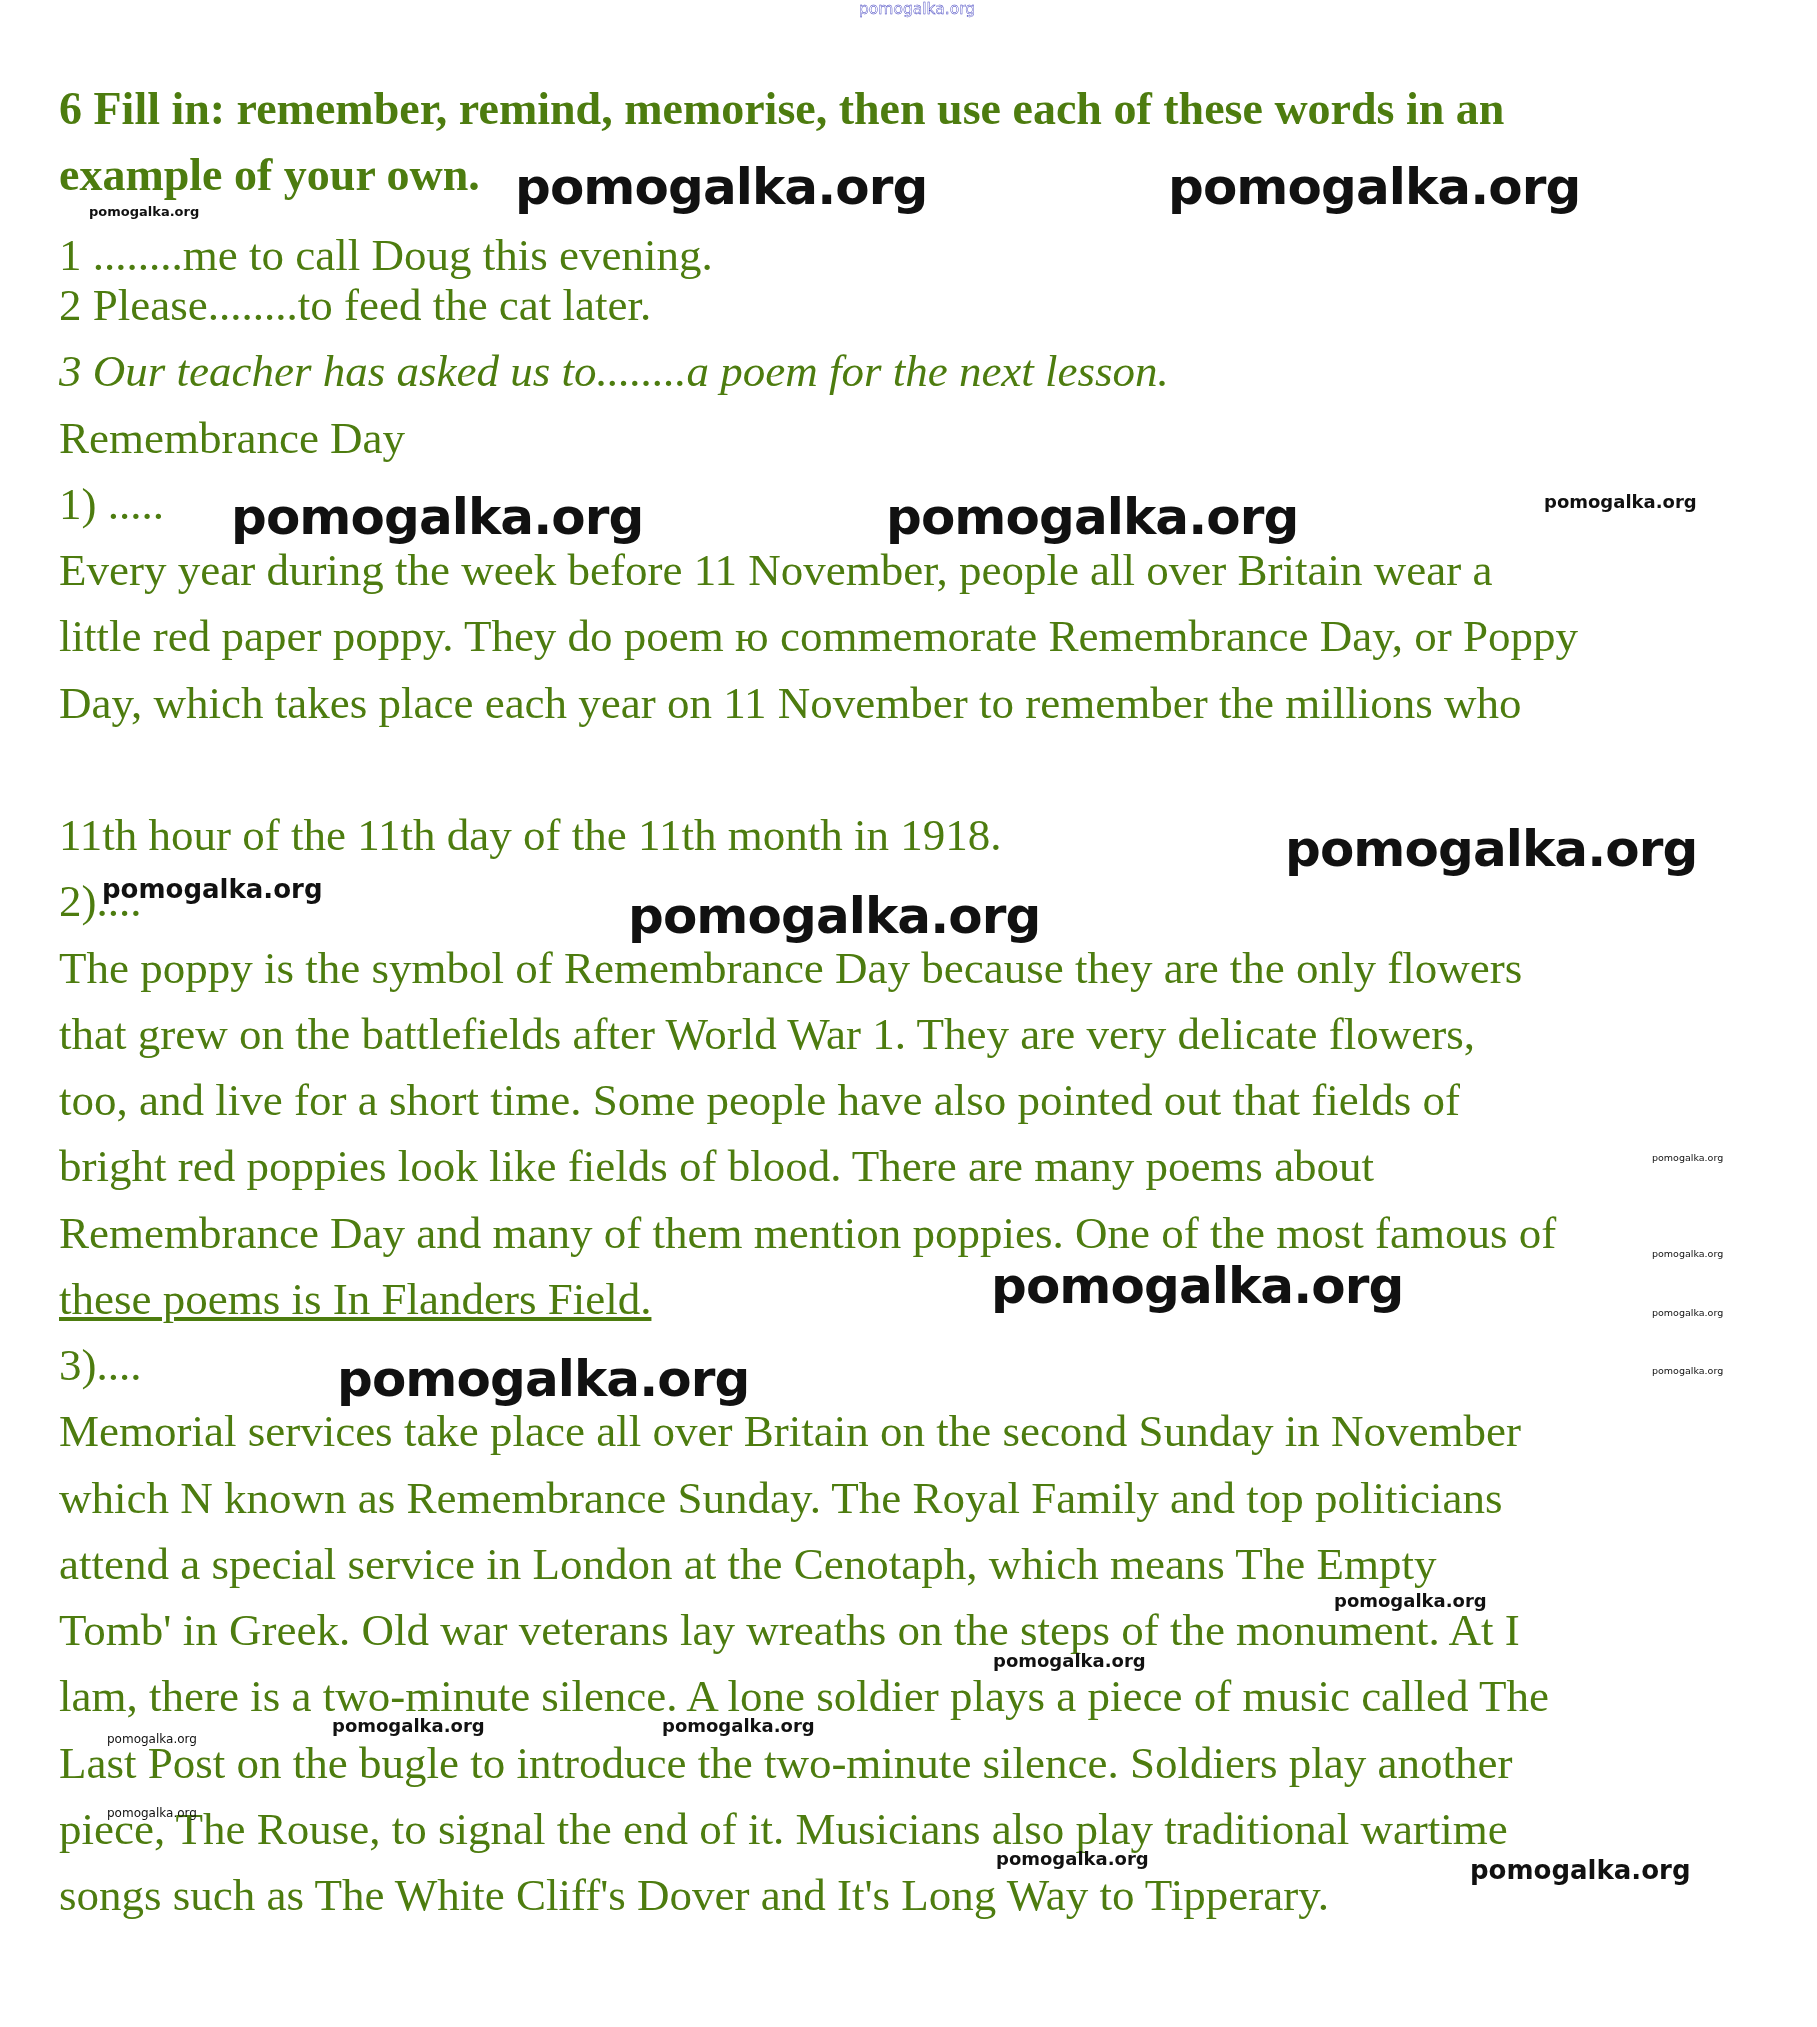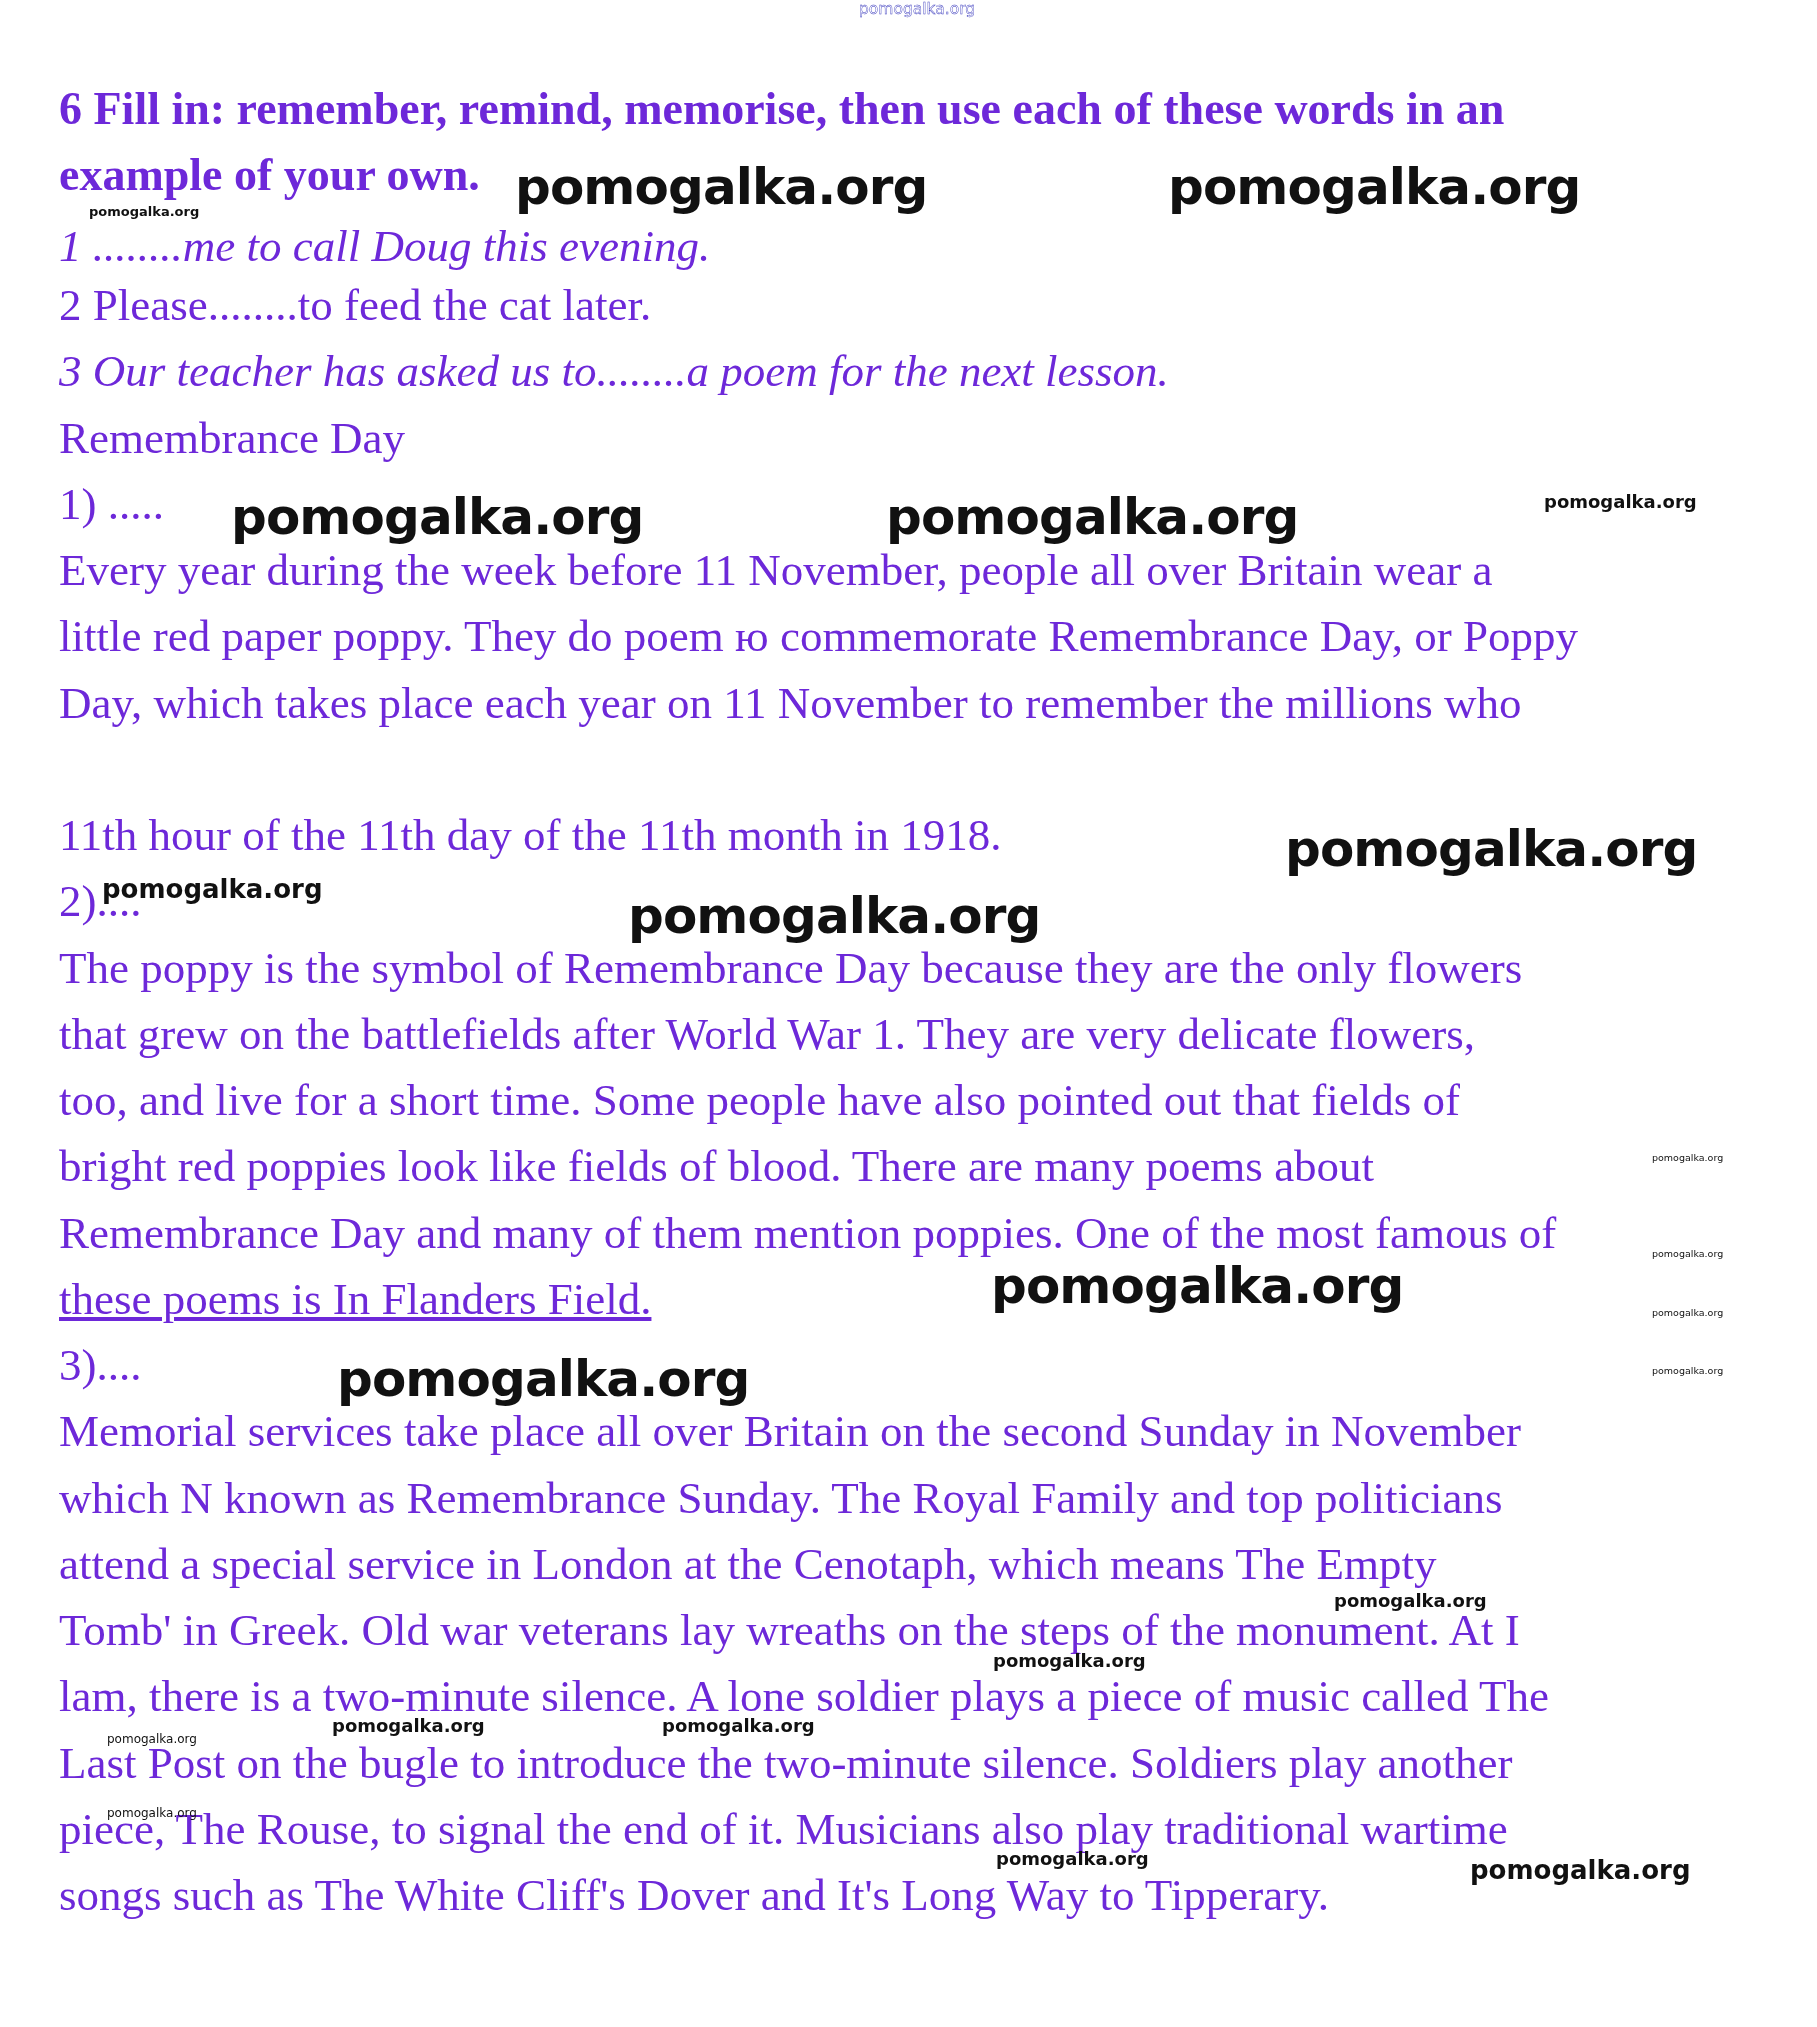--- a/index.html
+++ b/index.html
@@ -1,21 +1,21 @@
 <!DOCTYPE html>
 <html style="font-size:13.8px"><head>
 <meta charset="utf-8">
 <style>
   html, body { margin: 0; padding: 0; background: #ffffff; }
   body { width: 1817px; height: 2028px; position: relative; overflow: hidden; }
   .page { position: absolute; left: 0; top: 0; width: 1658px; height: 2028px; background: #fff; }
   .line {
     position: absolute; left: 59px; white-space: nowrap;
     font-family: "Liberation Serif", "DejaVu Serif", serif;
-    font-size: 45px; color: #6d28d9; line-height: 1;
+    font-size: 45px; color: #4d7c0f; line-height: 1;
     transform-origin: left top;
   }
   .heading { font-weight: bold; font-size: 46px; }
   .wm {
     position: absolute; white-space: nowrap;
     font-family: "DejaVu Sans", "Liberation Sans", sans-serif;
     color: #111; line-height: 1;
   }
   .wm-xl { font-size: 50px; font-weight: bold; letter-spacing: -0.9px; }
   .wm-md { font-size: 26px; font-weight: bold; }
@@ -29,21 +29,21 @@
 </head>
 <body>
 
 <div class="page">
 
   <div class="wm wm-top" style="left:859px; top:1.7px;">pomogalka.org</div>
 
   <div class="line heading" style="top:86px;">6 Fill in: remember, remind, memorise, then use each of these words in an</div>
   <div class="line heading" style="top:152px;">example of your own.</div>
 
-  <div class="line" style="top:224px;font-style:italic;">1 ........me to call Doug this evening.</div>
+  <div class="line" style="top:233px;">1 ........me to call Doug this evening.</div>
   <div class="line" style="top:283px;">2 Please........to feed the cat later.</div>
   <div class="line" style="top:349px;font-style:italic;">3 Our teacher has asked us to........a poem for the next lesson.</div>
 
   <div class="line" style="top:416px;">Remembrance Day</div>
 
   <div class="line" style="top:482px;">1) .....</div>
   <div class="line" style="top:548px;text-align:right;">Every year during the week before 11 November, people all over Britain wear a</div>
   <div class="line" style="top:614px;">little red paper poppy. They do poem ю commemorate Remembrance Day, or Poppy</div>
   <div class="line" style="top:681px;">Day, which takes place each year on 11 November to remember the millions who</div>
   <div class="line" style="top:813px;">11th hour of the 11th day of the 11th month in 1918.</div>

